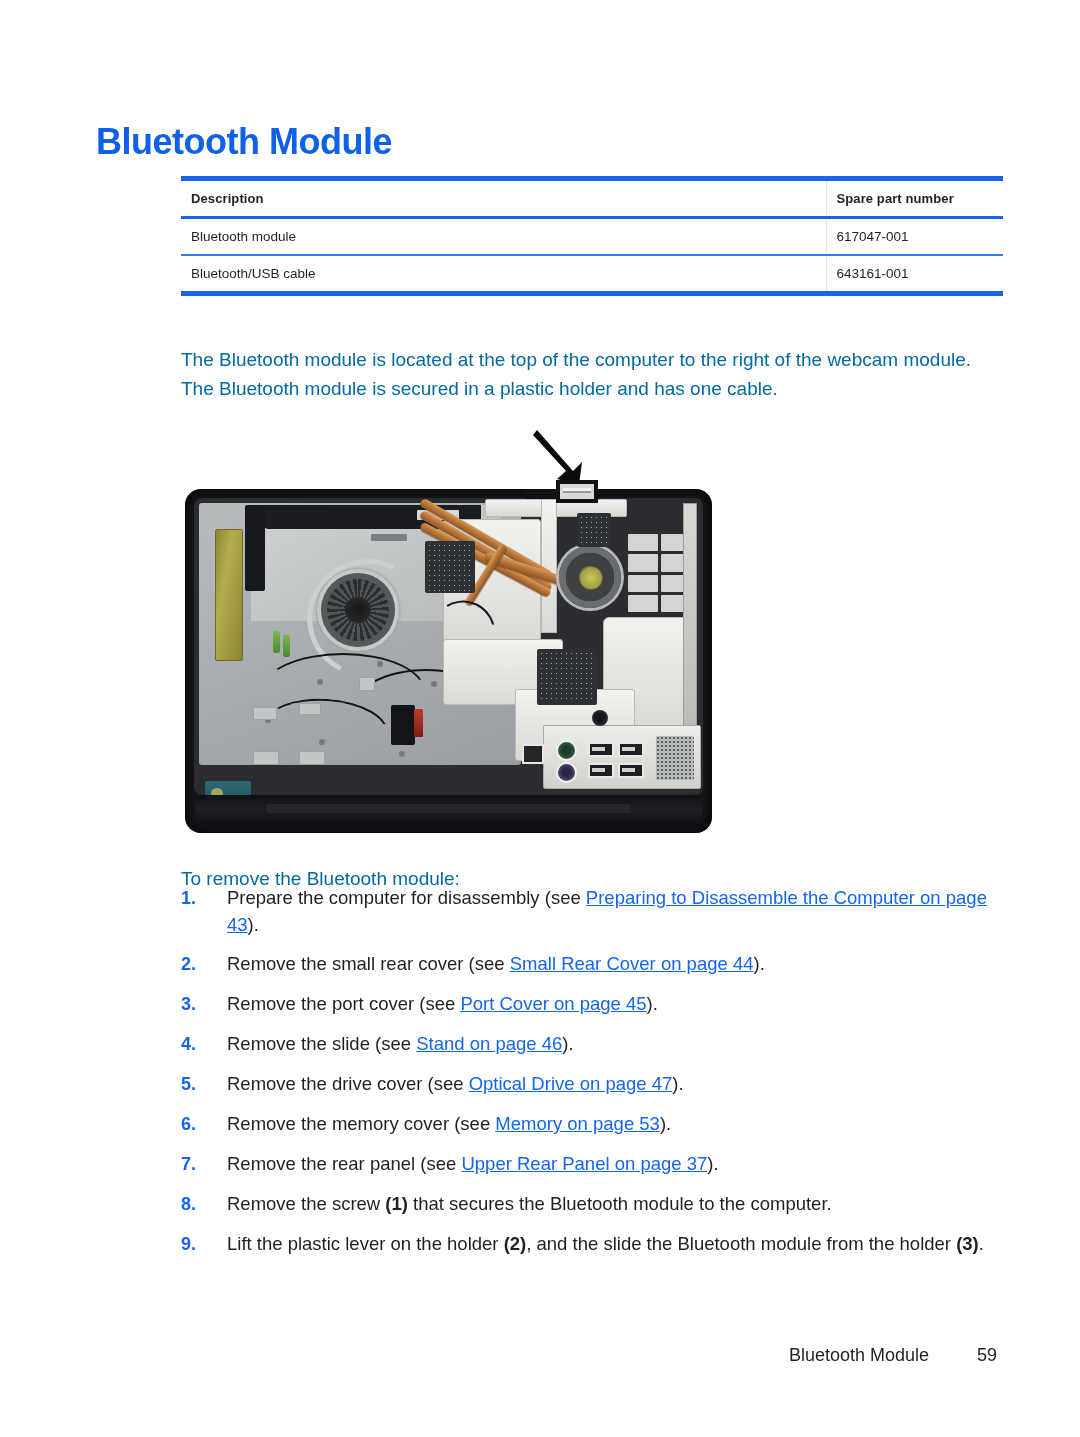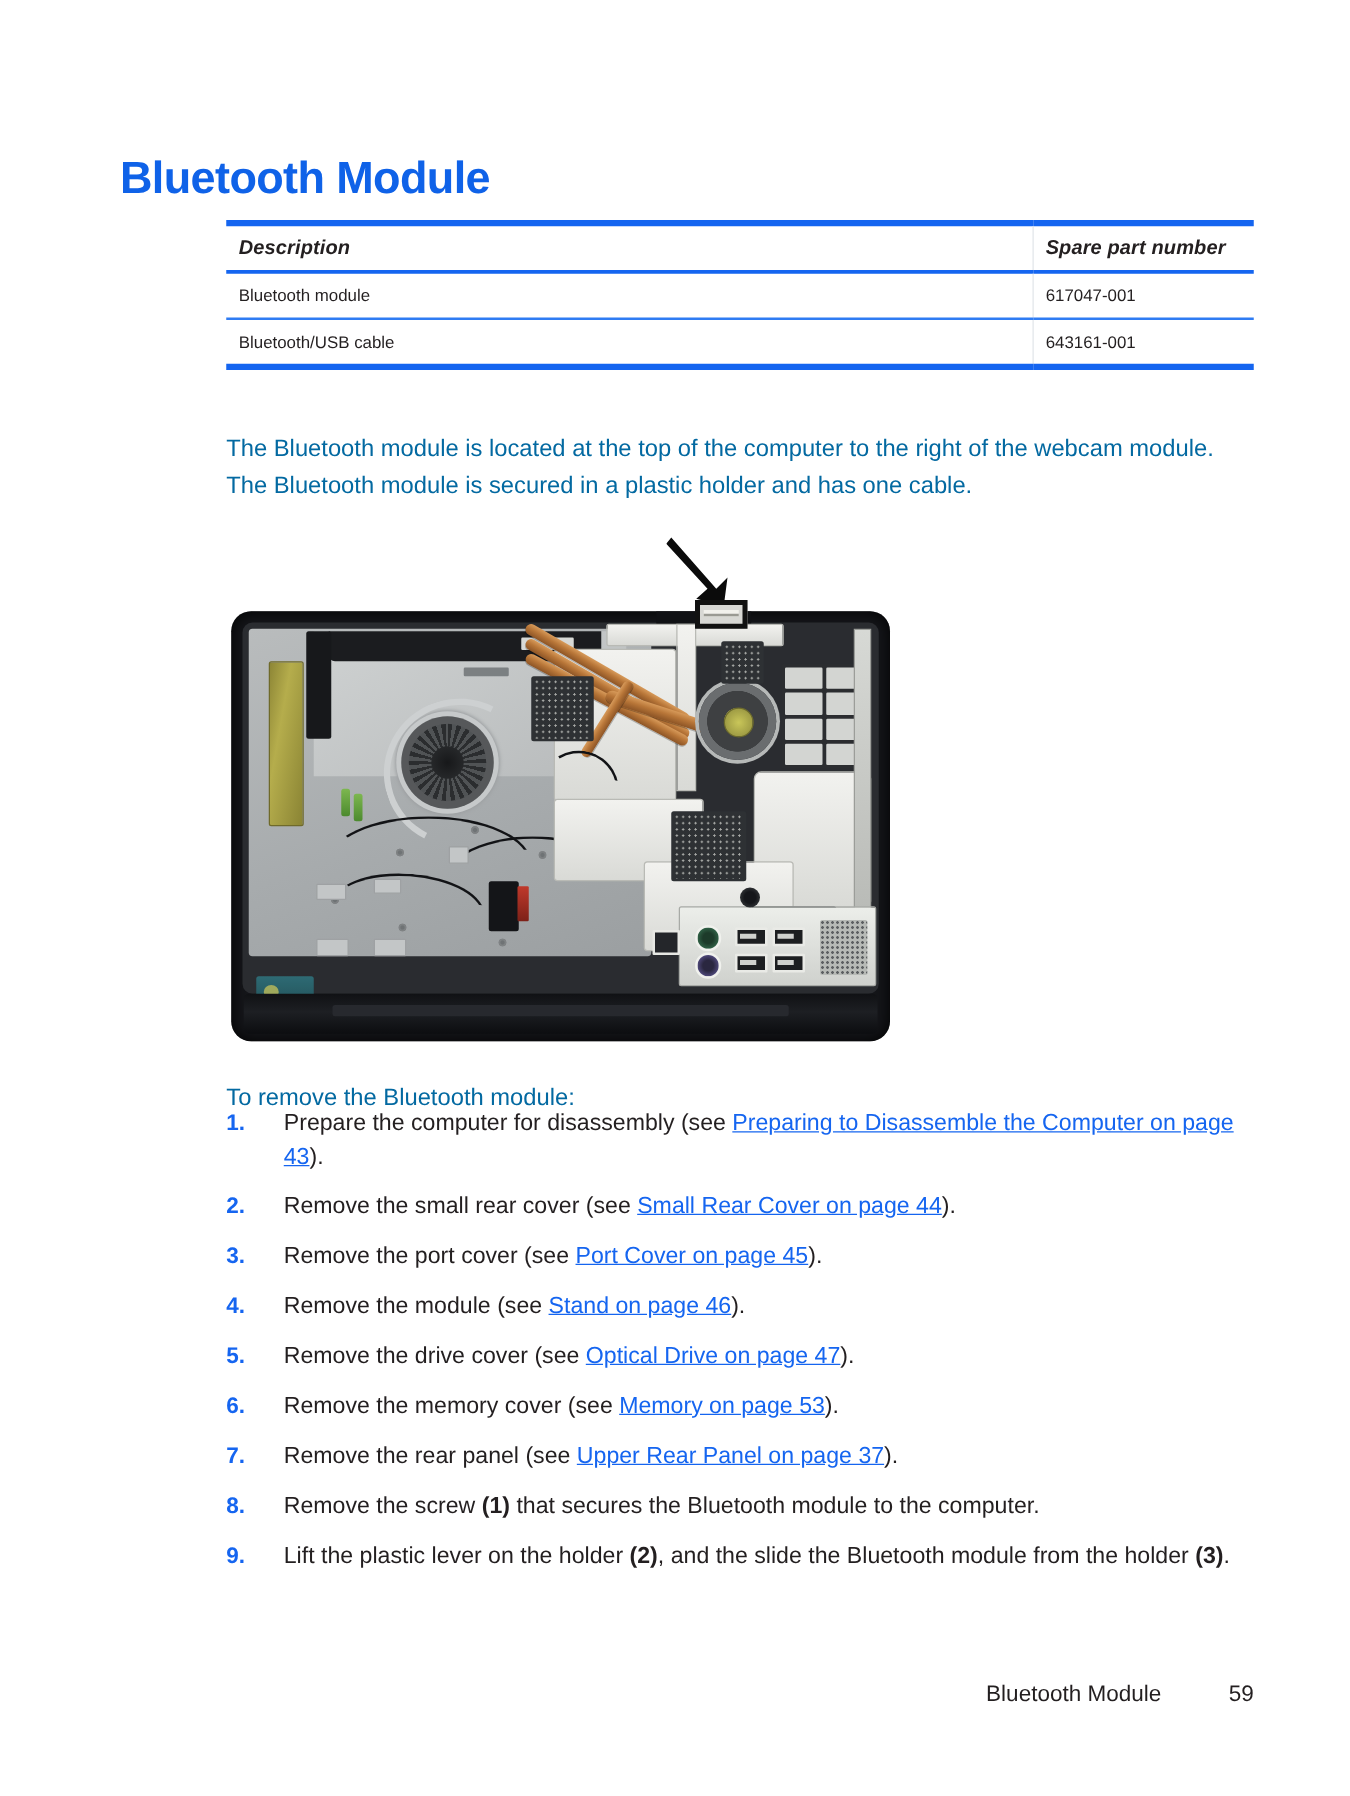--- a/index.html
+++ b/index.html
@@ -50,25 +50,24 @@
   .spec-table th, .spec-table td {
     text-align: left;
     vertical-align: middle;
     padding: 0 0 0 10px;
     font-size: 13.5px;
     color: #231f20;
   }
   .spec-table thead th {
     height: 35px;
     font-weight: bold;
-    font-size: 16px;
+    font-size: 13px;
     letter-spacing: 0.1px;
     border-top: 5px solid #1565f0;
     border-bottom: 3px solid #1565f0;
-    font-style: italic;
   }
   .spec-table tbody td {
     height: 35px;
     font-weight: normal;
     border-bottom: 2px solid #2f7cf3;
   }
   .spec-table tbody tr:last-child td {
     border-bottom: 5px solid #1565f0;
   }
   .spec-table th.col-part, .spec-table td.col-part {
@@ -136,21 +135,21 @@
     left: 0;
     top: 1345px;
     width: 1003px;
     display: flex;
     justify-content: flex-end;
     align-items: baseline;
     font-size: 18px;
     color: #231f20;
   }
   .footer .foot-title { margin-right: 48px; }
-  .footer .foot-page { min-width: 26px; text-align: right; }
+  .footer .foot-page { min-width: 26px; text-align: left; }
 
   
   .figure-image {
     position: absolute;
     left: 185px;
     top: 475px;
     width: 527px;
     height: 358px;
     background: #ffffff;
   }
@@ -698,21 +697,21 @@
       <span class="step-body"><span>Remove the small rear cover (see </span><a class="xref" href="#">Small Rear Cover on page 44</a><span>).</span></span>
     </li>
 
     <li class="step-row">
       <span class="step-num">3.</span>
       <span class="step-body"><span>Remove the port cover (see </span><a class="xref" href="#">Port Cover on page 45</a><span>).</span></span>
     </li>
 
     <li class="step-row">
       <span class="step-num">4.</span>
-      <span class="step-body"><span>Remove the module (see </span><a class="xref" href="#">Stand on page 46</a><span>).</span></span>
+      <span class="step-body"><span>Remove the slide (see </span><a class="xref" href="#">Stand on page 46</a><span>).</span></span>
     </li>
 
     <li class="step-row">
       <span class="step-num">5.</span>
       <span class="step-body"><span>Remove the drive cover (see </span><a class="xref" href="#">Optical Drive on page 47</a><span>).</span></span>
     </li>
 
     <li class="step-row">
       <span class="step-num">6.</span>
       <span class="step-body"><span>Remove the memory cover (see </span><a class="xref" href="#">Memory on page 53</a><span>).</span></span>

